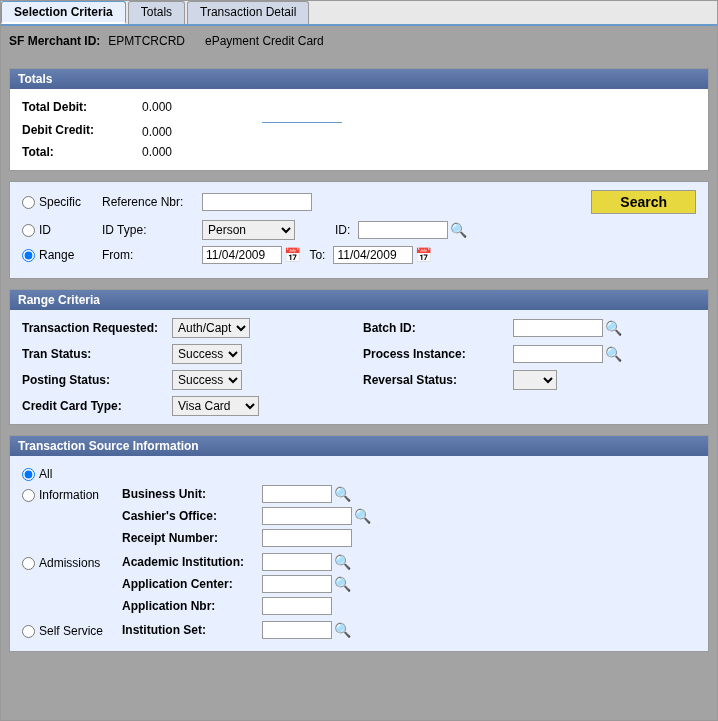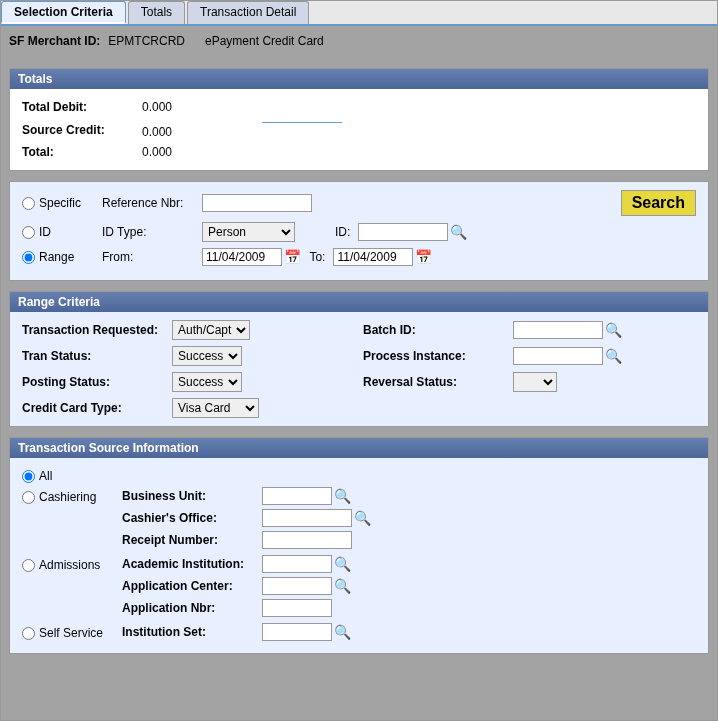--- a/index.html
+++ b/index.html
@@ -57,22 +57,22 @@
     .filter-row { display: flex; align-items: center; margin-bottom: 6px; }
     .filter-row .radio-label { width: 80px; display: flex; align-items: center; gap: 4px; }
     .filter-row .field-label { width: 100px; font-weight: normal; }
     .filter-row input[type="text"] { border: 1px solid #999; padding: 1px 3px; font-size: 12px; }
     .filter-row select { border: 1px solid #999; font-size: 12px; padding: 1px; }
     .filter-row .id-label { margin: 0 8px; }
 
     .search-btn {
       background: #e8d840;
       border: 1px solid #999;
-      padding: 3px 10px;
-      font-size: 16px;
+      padding: 3px 28px;
+      font-size: 14px;
       cursor: pointer;
       font-weight: bold;
     }
 
     .date-input { width: 80px; border: 1px solid #999; padding: 1px 3px; font-size: 12px; }
     .calendar-icon { cursor: pointer; font-size: 14px; margin-left: 2px; }
     .search-icon { font-size: 14px; cursor: pointer; margin-left: 2px; }
 
     
     .range-body { padding: 8px 12px; background: #e8f0ff; }
@@ -115,21 +115,21 @@
     </div>
 
     <div class="section">
       <div class="section-header">Totals</div>
       <div class="section-body">
         <div class="totals-row">
           <span class="tot-label">Total Debit:</span>
           <span class="tot-value">0.000</span>
         </div>
         <div class="totals-row">
-          <span class="tot-label">Source Credit:</span>
+          <span class="tot-label">Debit Credit:</span>
           <div style="display:flex;flex-direction:column;">
             <div class="totals-underline"></div>
             <span class="tot-value">0.000</span>
           </div>
         </div>
         <div class="totals-row">
           <span class="tot-label">Total:</span>
           <span class="tot-value">0.000</span>
         </div>
       </div>
@@ -254,21 +254,21 @@
         <div class="source-row">
           <div class="source-radio">
             <input type="radio" name="source-type" checked="" style="">
             <span>All</span>
           </div>
         </div>
 
         <div class="source-row">
           <div class="source-radio">
             <input type="radio" name="source-type" style="">
-            <span>Cashiering</span>
+            <span>Information</span>
           </div>
           <div class="source-fields">
             <div class="source-field-row">
               <span class="flabel">Business Unit:</span>
               <input type="text" style="">
               <span class="search-icon">🔍</span>
             </div>
             <div class="source-field-row">
               <span class="flabel">Cashier's Office:</span>
               <input type="text" style="width: 90px;">

